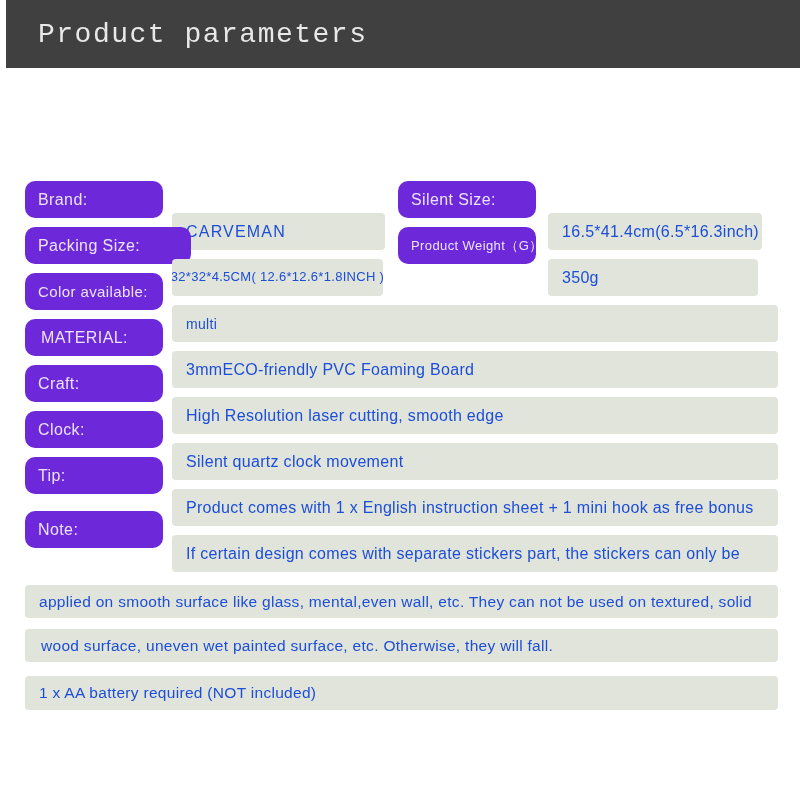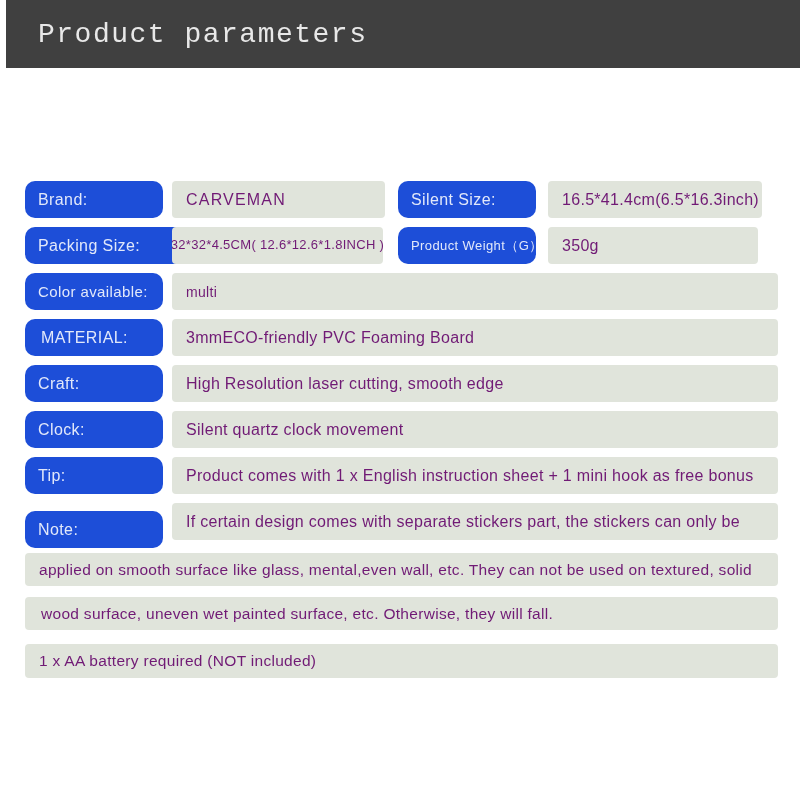--- a/index.html
+++ b/index.html
@@ -27,21 +27,21 @@
   .banner h1 {
     margin: 0 0 0 32px;
     font-size: 28px;
     font-weight: 300;
     letter-spacing: 1.5px;
     color: rgba(255,255,255,0.88);
   }
   .pill {
     position: absolute;
     height: 37px;
-    background: #1d4ed8;
+    background: #6d28d9;
     border-radius: 10px;
     display: flex;
     align-items: center;
     padding-left: 13px;
     box-sizing: border-box;
     color: rgba(255,255,255,0.87);
     font-size: 16px;
     font-weight: 300;
     letter-spacing: 0.4px;
     white-space: nowrap;
@@ -50,26 +50,27 @@
   .pill.mid-label   { font-size: 15px; }
   .val {
     position: absolute;
     height: 37px;
     background: #E0E4DB;
     border-radius: 4px;
     display: flex;
     align-items: center;
     padding-left: 14px;
     box-sizing: border-box;
-    color: #701a75;
+    color: #1d4ed8;
     font-size: 16px;
     font-weight: 300;
     letter-spacing: 0.3px;
     white-space: nowrap;
     overflow: hidden;
+    margin-top: 32px;
   }
   .val.brand-val span { letter-spacing: 1.2px; }
   .val.two-line {
     flex-direction: column;
     justify-content: center;
     align-items: center;
     padding-left: 6px;
     padding-right: 6px;
     line-height: 1.15;
   }

